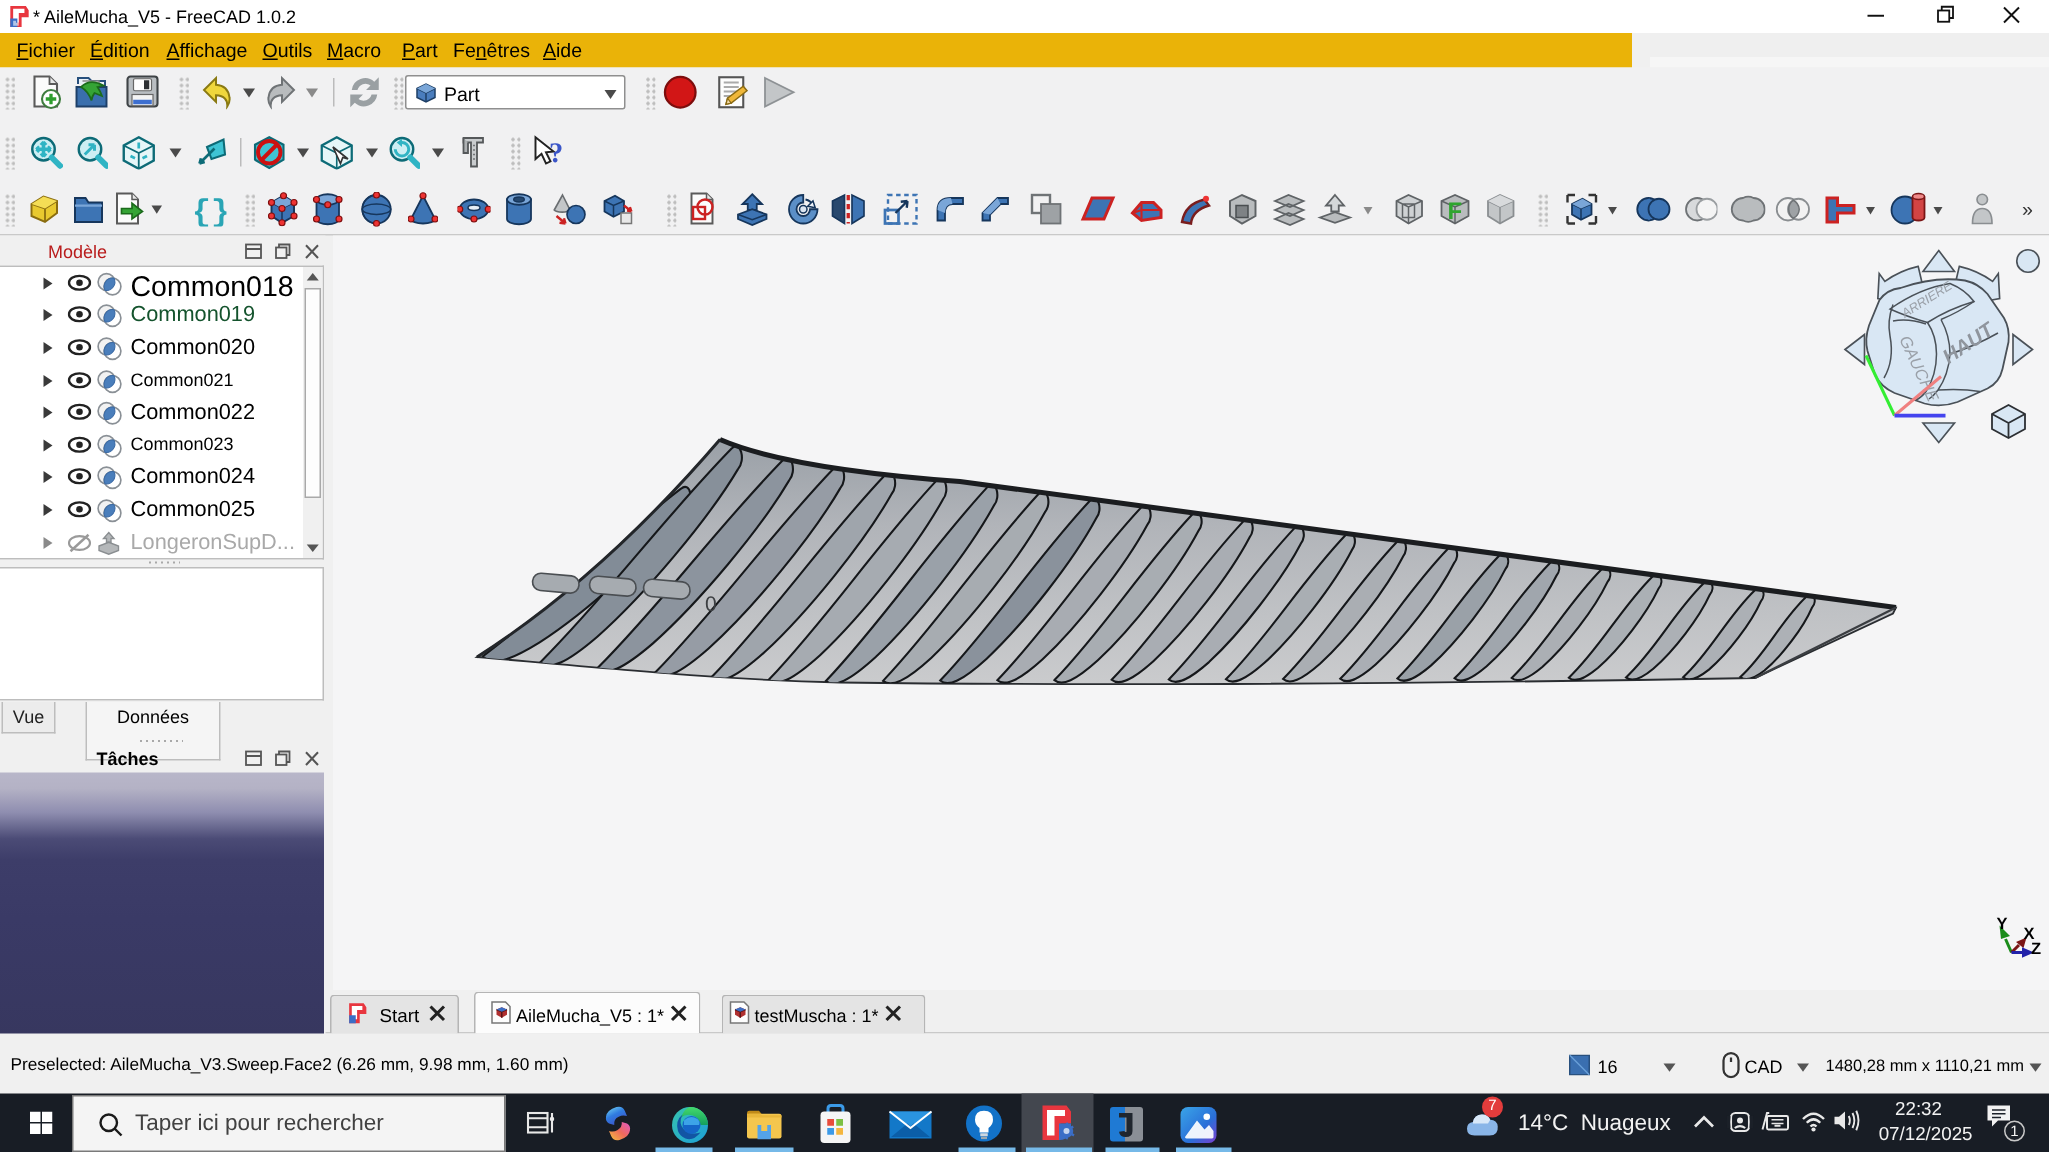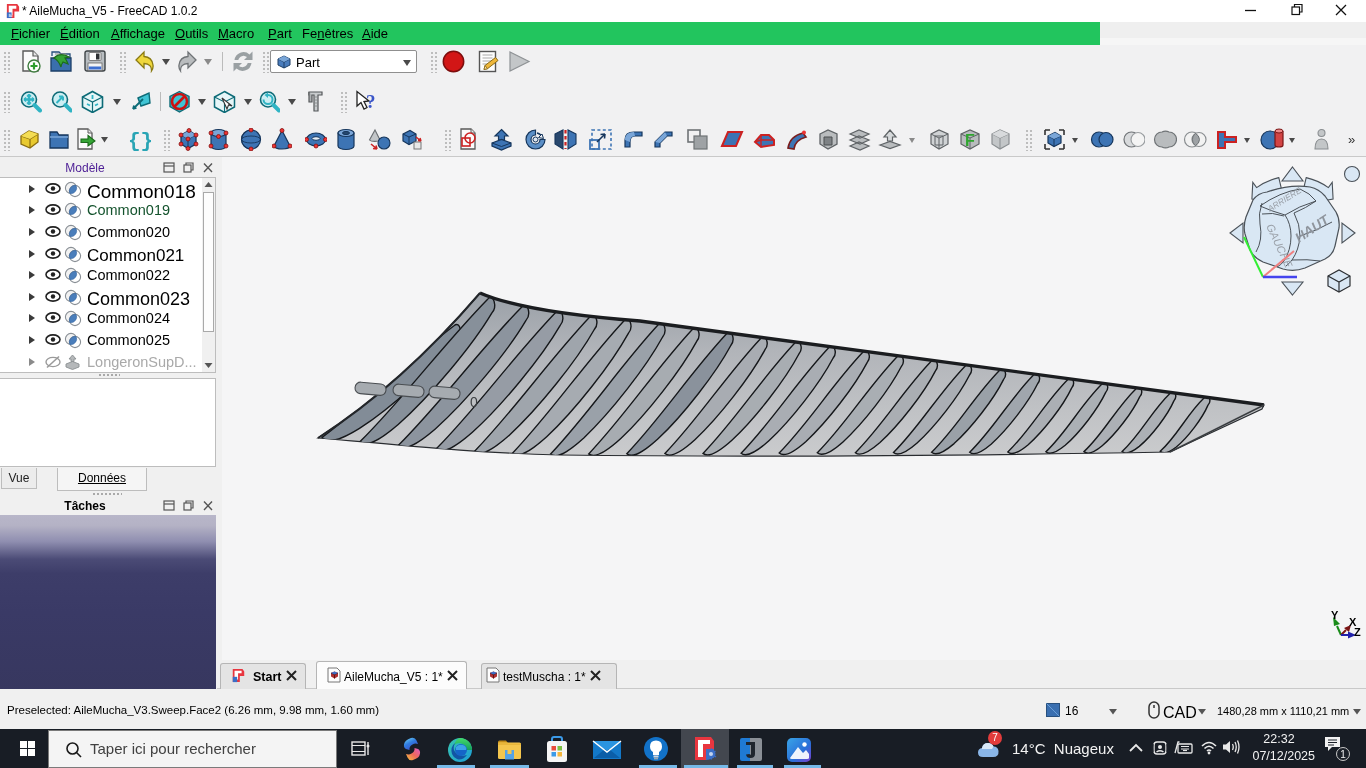--- a/index.html
+++ b/index.html
@@ -13,21 +13,21 @@
  <path d="M4 11.5 L6 11.5 L6 13 L8 13 L8 15 L4 15 Z" fill="#fff" opacity="0.6"></path>
 </svg>
 <div class="abs" style="left:22px;top:4px;font-size:12px;color:#000;">* AileMucha_V5 - FreeCAD 1.0.2</div>
 <svg class="abs" style="left:1240px;top:0" width="126" height="22" viewBox="0 0 126 22">
  <path d="M5 10.5 L16 10.5" stroke="#111" stroke-width="1.3"></path>
  <rect x="52" y="7" width="7.5" height="7.5" fill="none" stroke="#111" stroke-width="1.2"></rect>
  <path d="M54.5 7 L54.5 4.5 L62 4.5 L62 12 L59.5 12" fill="none" stroke="#111" stroke-width="1.2"></path>
  <path d="M96 5 L106 15 M106 5 L96 15" stroke="#111" stroke-width="1.3"></path>
 </svg>
 
-<div class="abs" style="left:0;top:22px;width:1366px;height:23px;background:#22c55e;font-size:13px;color:#000;">
+<div class="abs" style="left:0;top:22px;width:1088px;height:23px;background:#eab308;font-size:13px;color:#000;">
  <span class="abs" style="left:11px;top:4px"><u>F</u>ichier</span>
  <span class="abs" style="left:60px;top:4px"><u>É</u>dition</span>
  <span class="abs" style="left:111px;top:4px"><u>A</u>ffichage</span>
  <span class="abs" style="left:175px;top:4px"><u>O</u>utils</span>
  <span class="abs" style="left:218px;top:4px"><u>M</u>acro</span>
  <span class="abs" style="left:268px;top:4px"><u>P</u>art</span>
  <span class="abs" style="left:302px;top:4px">Fe<u>n</u>êtres</span>
  <span class="abs" style="left:362px;top:4px"><u>A</u>ide</span>
 </div>
 <div class="abs" style="left:1100px;top:22px;width:266px;height:16px;background:#efefef;"></div>
@@ -357,21 +357,21 @@
 <svg class="abs" style="left:1288px;top:137px" width="8" height="7" viewBox="0 0 8 7">
     <polygon points="1,1 7,1 4,6" fill="#4a4a4a"></polygon>
   </svg>
 <svg class="abs" style="left:1310px;top:128px" width="23" height="23" viewBox="0 0 23 23">
     <circle cx="11.5" cy="5" r="3.5" fill="#c3c6c8" stroke="#8a8e91" stroke-width="1.1"></circle>
     <path d="M5 21 Q5 11 11.5 11 Q18 11 18 21 Z" fill="#c3c6c8" stroke="#8a8e91" stroke-width="1.1"></path>
   </svg>
 <div class="abs" style="left:1348px;top:132px;font-size:13px;color:#333;">»</div>
 
 <div class="abs" style="left:0;top:157px;width:217px;height:535px;background:#f0f0f0;"></div>
-<div class="abs" style="left:0;top:159px;width:170px;height:18px;font-size:12px;color:#4c1d95;text-align:center;line-height:18px;">Modèle</div>
+<div class="abs" style="left:0;top:159px;width:170px;height:18px;font-size:12px;color:#b91c1c;text-align:left;line-height:18px;padding-left:32px;">Modèle</div>
 <svg class="abs" style="left:163px;top:162px" width="52" height="12" viewBox="0 0 52 12">
  <rect x="1" y="1" width="10" height="9" fill="none" stroke="#555" stroke-width="1.2"></rect>
     <path d="M1 4 L11 4" stroke="#555" stroke-width="1.2"></path>
  <rect x="21" y="3" width="7" height="7" fill="none" stroke="#555" stroke-width="1.2"></rect>
     <path d="M23 3 L23 1 L30 1 L30 8 L28 8" fill="none" stroke="#555" stroke-width="1.2"></path>
  <path d="M41 1.5 L49 10 M49 1.5 L41 10" stroke="#555" stroke-width="1.4"></path>
 </svg>
 <div class="abs" style="left:0;top:177px;width:216px;height:196px;background:#fff;border:1px solid #bdbdbd;border-left:none;"></div>
 
 <svg class="abs" style="left:28px;top:184px" width="8" height="10">
@@ -418,21 +418,21 @@
   </svg>
 <svg class="abs" style="left:45px;top:247px" width="16" height="13" viewBox="0 0 16 13">
     <ellipse cx="8" cy="6.5" rx="7" ry="4.6" fill="#fff" stroke="#222" stroke-width="1.6"></ellipse>
     <circle cx="8" cy="6.5" r="2.2" fill="#222"></circle>
   </svg>
 <svg class="abs" style="left:64px;top:246px" width="18" height="17" viewBox="0 0 18 17">
     <circle cx="7" cy="7" r="5.6" fill="#f2f2f2" stroke="#8a9096" stroke-width="1.1"></circle>
     <circle cx="11" cy="10" r="5.6" fill="#fff" stroke="#8a9096" stroke-width="1.1"></circle>
     <path d="M6.0 12.5 A5.6 5.6 0 0 1 12.0 4.5 A5.6 5.6 0 0 1 6.0 12.5 Z" fill="#4a7ebb" stroke="#3a6aa5" stroke-width="0.7"></path>
   </svg>
-<div class="abs" style="left:87px;top:246px;font-size:17px;color:#000;">Common021</div>
+<div class="abs" style="left:87px;top:246px;font-size:12px;color:#000;">Common021</div>
 <svg class="abs" style="left:28px;top:270px" width="8" height="10">
     <polygon points="1,1 7,5 1,9" fill="#3a3a3a"></polygon>
   </svg>
 <svg class="abs" style="left:45px;top:268px" width="16" height="13" viewBox="0 0 16 13">
     <ellipse cx="8" cy="6.5" rx="7" ry="4.6" fill="#fff" stroke="#222" stroke-width="1.6"></ellipse>
     <circle cx="8" cy="6.5" r="2.2" fill="#222"></circle>
   </svg>
 <svg class="abs" style="left:64px;top:267px" width="18" height="17" viewBox="0 0 18 17">
     <circle cx="7" cy="7" r="5.6" fill="#f2f2f2" stroke="#8a9096" stroke-width="1.1"></circle>
     <circle cx="11" cy="10" r="5.6" fill="#fff" stroke="#8a9096" stroke-width="1.1"></circle>
@@ -444,21 +444,21 @@
   </svg>
 <svg class="abs" style="left:45px;top:290px" width="16" height="13" viewBox="0 0 16 13">
     <ellipse cx="8" cy="6.5" rx="7" ry="4.6" fill="#fff" stroke="#222" stroke-width="1.6"></ellipse>
     <circle cx="8" cy="6.5" r="2.2" fill="#222"></circle>
   </svg>
 <svg class="abs" style="left:64px;top:289px" width="18" height="17" viewBox="0 0 18 17">
     <circle cx="7" cy="7" r="5.6" fill="#f2f2f2" stroke="#8a9096" stroke-width="1.1"></circle>
     <circle cx="11" cy="10" r="5.6" fill="#fff" stroke="#8a9096" stroke-width="1.1"></circle>
     <path d="M6.0 12.5 A5.6 5.6 0 0 1 12.0 4.5 A5.6 5.6 0 0 1 6.0 12.5 Z" fill="#4a7ebb" stroke="#3a6aa5" stroke-width="0.7"></path>
   </svg>
-<div class="abs" style="left:87px;top:289px;font-size:18px;color:#000;">Common023</div>
+<div class="abs" style="left:87px;top:289px;font-size:12px;color:#000;">Common023</div>
 <svg class="abs" style="left:28px;top:313px" width="8" height="10">
     <polygon points="1,1 7,5 1,9" fill="#3a3a3a"></polygon>
   </svg>
 <svg class="abs" style="left:45px;top:311px" width="16" height="13" viewBox="0 0 16 13">
     <ellipse cx="8" cy="6.5" rx="7" ry="4.6" fill="#fff" stroke="#222" stroke-width="1.6"></ellipse>
     <circle cx="8" cy="6.5" r="2.2" fill="#222"></circle>
   </svg>
 <svg class="abs" style="left:64px;top:310px" width="18" height="17" viewBox="0 0 18 17">
     <circle cx="7" cy="7" r="5.6" fill="#f2f2f2" stroke="#8a9096" stroke-width="1.1"></circle>
     <circle cx="11" cy="10" r="5.6" fill="#fff" stroke="#8a9096" stroke-width="1.1"></circle>
@@ -497,21 +497,21 @@
   </svg>
 <div class="abs" style="left:203px;top:192px;width:11px;height:140px;background:#fdfdfd;border:1px solid #a9a9a9;"></div>
 <svg class="abs" style="left:202px;top:358px" width="13" height="14">
     <polygon points="2.5,5 6.5,10 10.5,5" fill="#555"></polygon>
   </svg>
 <div class="abs" style="left:98px;top:373px;width:22px;height:4px;background-image:radial-gradient(circle,#a9a9a9 0.9px,transparent 1px);background-size:4px 4px;"></div>
 
 <div class="abs" style="left:0;top:378px;width:216px;height:89px;background:#fff;border:1px solid #bdbdbd;border-left:none;"></div>
 
 <div class="abs" style="left:1px;top:468px;width:36px;height:21px;background:#ececec;border:1px solid #bdbdbd;border-top:none;font-size:12px;text-align:center;line-height:20px;color:#222;">Vue</div>
-<div class="abs" style="left:57px;top:468px;width:90px;height:23px;background:#f5f5f5;border:1px solid #bdbdbd;border-top:none;font-size:12px;text-align:center;line-height:20px;color:#000;text-decoration:underline;">Données</div>
+<div class="abs" style="left:57px;top:468px;width:90px;height:39px;background:#f5f5f5;border:1px solid #bdbdbd;border-top:none;font-size:12px;text-align:center;line-height:20px;color:#000;">Données</div>
 <div class="abs" style="left:92px;top:492px;width:30px;height:4px;background-image:radial-gradient(circle,#a9a9a9 0.9px,transparent 1px);background-size:4px 4px;"></div>
 
 <div class="abs" style="left:0;top:497px;width:170px;height:18px;font-size:12px;color:#000;text-align:center;line-height:18px;font-weight:bold;">Tâches</div>
 <svg class="abs" style="left:163px;top:500px" width="52" height="12" viewBox="0 0 52 12">
  <rect x="1" y="1" width="10" height="9" fill="none" stroke="#555" stroke-width="1.2"></rect>
     <path d="M1 4 L11 4" stroke="#555" stroke-width="1.2"></path>
  <rect x="21" y="3" width="7" height="7" fill="none" stroke="#555" stroke-width="1.2"></rect>
     <path d="M23 3 L23 1 L30 1 L30 8 L28 8" fill="none" stroke="#555" stroke-width="1.2"></path>
  <path d="M41 1.5 L49 10 M49 1.5 L41 10" stroke="#555" stroke-width="1.4"></path>
 </svg>
@@ -596,21 +596,21 @@
     <text x="1354" y="636" font-size="11" font-weight="bold" fill="#000">Z</text>
 </svg>
 
 <div class="abs" style="left:217px;top:660px;width:1149px;height:29px;background:#f0f0f0;border-bottom:1px solid #c9c9c9;"></div>
 <div class="abs" style="left:220px;top:663px;width:86px;height:26px;background:#e4e4e4;border:1px solid #b5b5b5;border-bottom:none;border-radius:3px 3px 0 0;"></div>
 <svg class="abs" style="left:231px;top:668px" width="15" height="15" viewBox="0 0 17 17">
     <path d="M2 1 L13 1 L15 4 L15 9 L10 9 L10 16 L2 16 Z" fill="#e8363f"></path>
     <path d="M4 3 L12 3 L12 6 L8 6 L8 13 L4 13 Z" fill="#fff"></path>
     <path d="M2 10 L7 10 L7 16 L2 16 Z" fill="#3b6ec6"></path>
   </svg>
-<div class="abs" style="left:253px;top:670px;font-size:12.5px;color:#000;font-weight:bold;">Start</div>
+<div class="abs" style="left:253px;top:670px;font-size:12.5px;color:#000;">Start</div>
 <svg class="abs" style="left:285px;top:669px" width="13" height="13">
     <path d="M2 2 L11 11 M11 2 L2 11" stroke="#222" stroke-width="2"></path>
   </svg>
 <div class="abs" style="left:316px;top:661px;width:151px;height:28px;background:#fcfcfc;border:1px solid #b5b5b5;border-bottom:none;border-radius:3px 3px 0 0;"></div>
 <svg class="abs" style="left:327px;top:667px" width="14" height="16" viewBox="0 0 14 16">
     <path d="M1 1 L10 1 L13 4 L13 15 L1 15 Z" fill="#fdfdfd" stroke="#777" stroke-width="1"></path>
     <path d="M4 6 L7.5 4.5 L11 6 L11 9.5 L7.5 11.5 L4 9.5 Z" fill="#b03030"></path>
     <path d="M4 6 L7.5 7.5 L11 6 M7.5 7.5 L7.5 11.5" stroke="#5a1515" fill="none"></path>
     <path d="M4 6 L7.5 4.5 L11 6 L7.5 7.5 Z" fill="#3b6ec6"></path>
   </svg>
@@ -637,21 +637,21 @@
     <path d="M0.5 0.5 L13.5 13.5" stroke="#6a9fd8" stroke-width="1"></path>
   </svg>
 <div class="abs" style="left:1065px;top:704px;font-size:12px;color:#000;">16</div>
 <svg class="abs" style="left:1108px;top:708px" width="10" height="8">
     <polygon points="1,1 9,1 5,6.5" fill="#555"></polygon>
   </svg>
 <svg class="abs" style="left:1148px;top:701px" width="12" height="18" viewBox="0 0 12 18">
     <rect x="1" y="1" width="10" height="16" rx="5" fill="none" stroke="#333" stroke-width="1.5"></rect>
     <path d="M6 4 L6 7" stroke="#333" stroke-width="1.5"></path>
   </svg>
-<div class="abs" style="left:1163px;top:704px;font-size:16px;color:#000;">CAD</div>
+<div class="abs" style="left:1163px;top:704px;font-size:12px;color:#000;">CAD</div>
 <svg class="abs" style="left:1197px;top:708px" width="10" height="8">
     <polygon points="1,1 9,1 5,6.5" fill="#555"></polygon>
   </svg>
 <div class="abs" style="left:1217px;top:705px;font-size:11px;color:#000;white-space:nowrap;">1480,28 mm x 1110,21 mm</div>
 <svg class="abs" style="left:1352px;top:708px" width="10" height="8">
     <polygon points="1,1 9,1 5,6.5" fill="#555"></polygon>
   </svg>
 
 <div class="abs" style="left:0;top:729px;width:1366px;height:39px;background:#181d25;"></div>
 <svg class="abs" style="left:20px;top:741px" width="15" height="15" viewBox="0 0 15 15">

